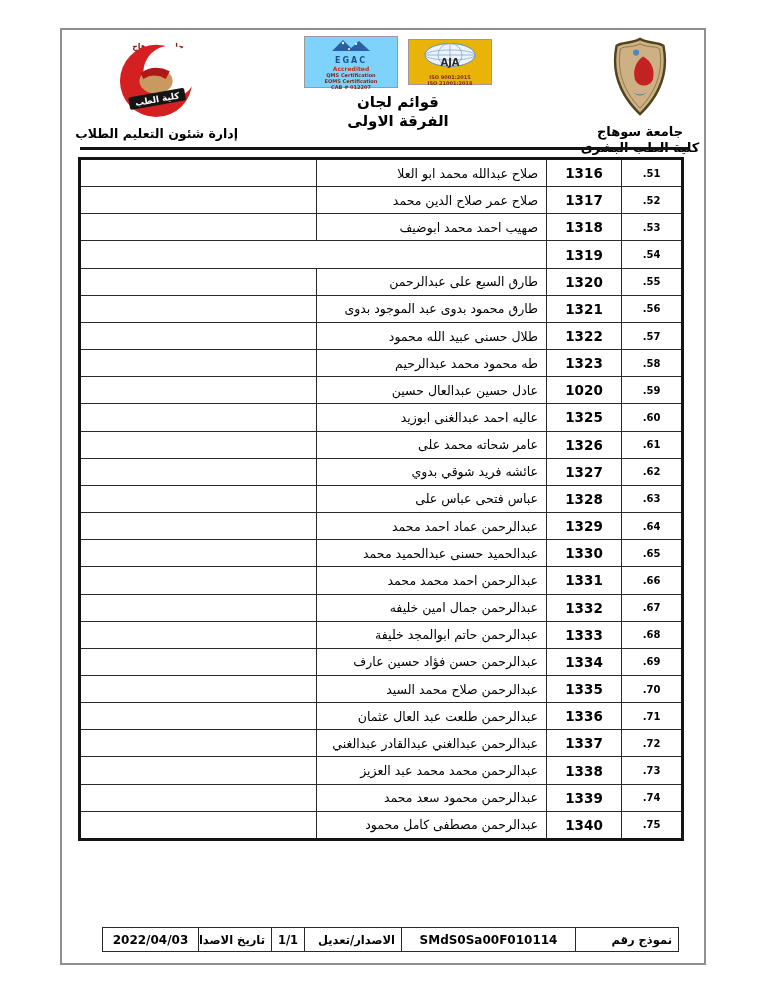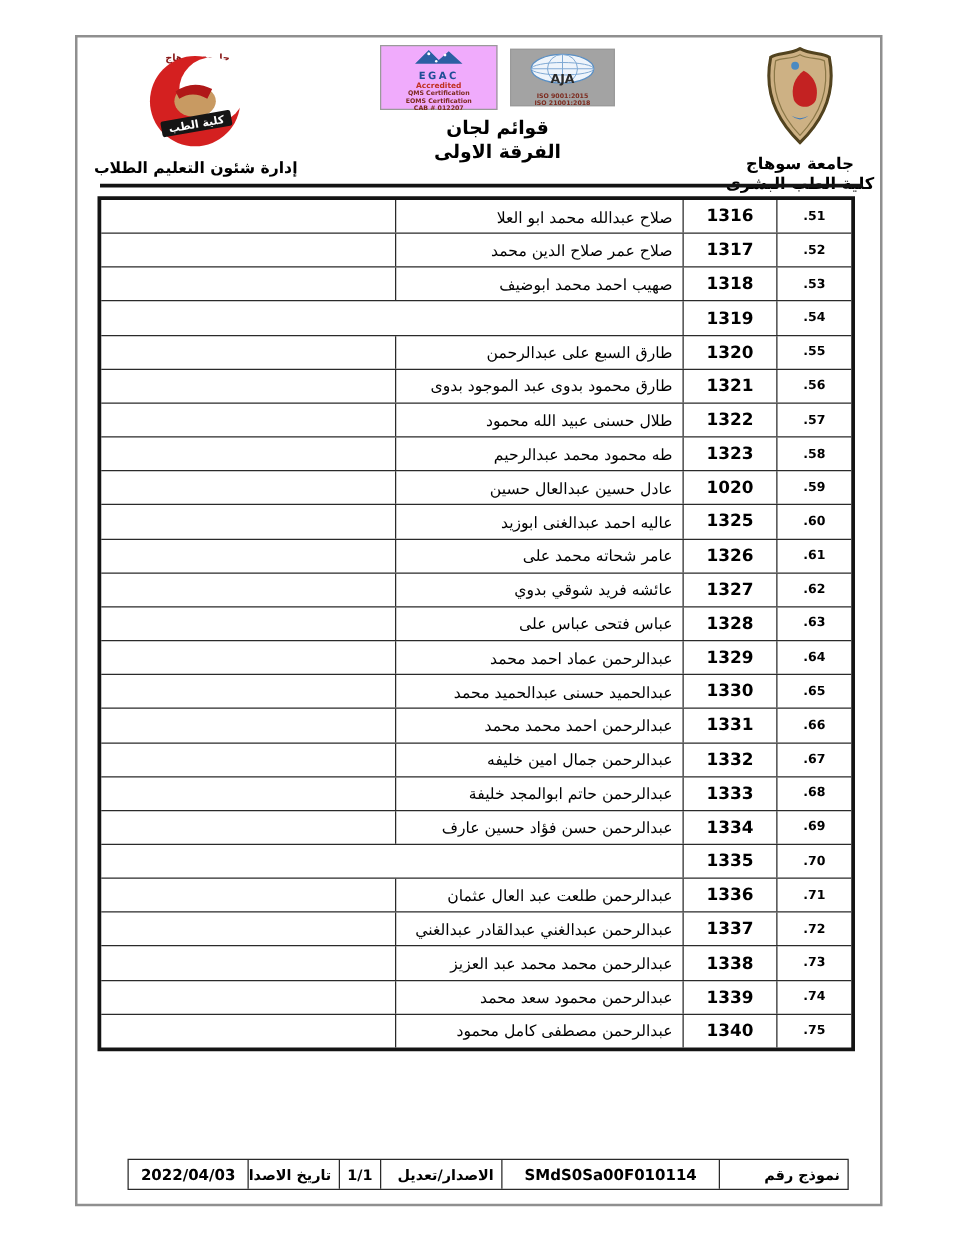--- a/index.html
+++ b/index.html
@@ -15,28 +15,28 @@
   }
   
   .right-col { position:absolute; left:578px; top:36px; width:124px; text-align:center; }
   .right-col .org-lines { margin-top:2px; font-weight:bold; font-size:13px; line-height:16px; direction:rtl; }
   .left-col { position:absolute; left:80px; top:38px; width:158px; text-align:center; }
   .dept-line { margin-top:2px; font-weight:bold; font-size:12.5px; direction:rtl; white-space:nowrap; }
   .center-col { position:absolute; left:278px; top:36px; width:240px; text-align:center; }
   .logo-row { display:flex; justify-content:center; align-items:flex-start; gap:10px; height:54px; }
   .egac-box {
     width:94px; height:52px; border:1px solid #9a9a9a; box-sizing:border-box;
-    display:flex; flex-direction:column; align-items:center; padding-top:1px; background:#f0abfc;
+    display:flex; flex-direction:column; align-items:center; padding-top:1px; background:#7dd3fc;
   }
   .egac-name { font-size:8px; font-weight:bold; color:#1f4e96; letter-spacing:2px; line-height:8px; }
   .egac-accredited { font-size:6px; font-weight:bold; color:#c03020; line-height:7px; }
   .egac-line { font-size:5px; font-weight:bold; color:#7c2a1e; line-height:6px; white-space:nowrap; }
   .aja-box {
     width:84px; height:46px; margin-top:3px; border:1px solid #9a9a9a; box-sizing:border-box;
-    display:flex; flex-direction:column; align-items:center; padding-top:2px; background:#a3a3a3;
+    display:flex; flex-direction:column; align-items:center; padding-top:2px; background:#eab308;
   }
   .aja-line { font-size:5px; font-weight:bold; color:#7c2a1e; line-height:6px; white-space:nowrap; }
   .title { font-weight:bold; font-size:15px; line-height:19px; direction:rtl; white-space:nowrap; }
   .title.first { margin-top:3px; }
   
   .hdr-rule { position:absolute; left:80px; top:147px; width:610px; height:3px; background:#141414; }
   
   .maintable {
     position:absolute; left:78px; top:157px; width:606px; height:684px;
     border:3px solid #141414; box-sizing:border-box;
@@ -264,20 +264,21 @@
     </div>
     <div class="trow">
       <div class="cell serial">69.</div>
       <div class="cell idnum">1334</div>
       <div class="cell name">عبدالرحمن حسن فؤاد حسين عارف</div>
       <div class="cell blank"></div>
     </div>
     <div class="trow">
       <div class="cell serial">70.</div>
       <div class="cell idnum">1335</div>
+      <div class="cell name">عبدالرحمن صلاح محمد السيد</div>
       <div class="cell blank"></div>
     </div>
     <div class="trow">
       <div class="cell serial">71.</div>
       <div class="cell idnum">1336</div>
       <div class="cell name">عبدالرحمن طلعت عبد العال عثمان</div>
       <div class="cell blank"></div>
     </div>
     <div class="trow">
       <div class="cell serial">72.</div>

